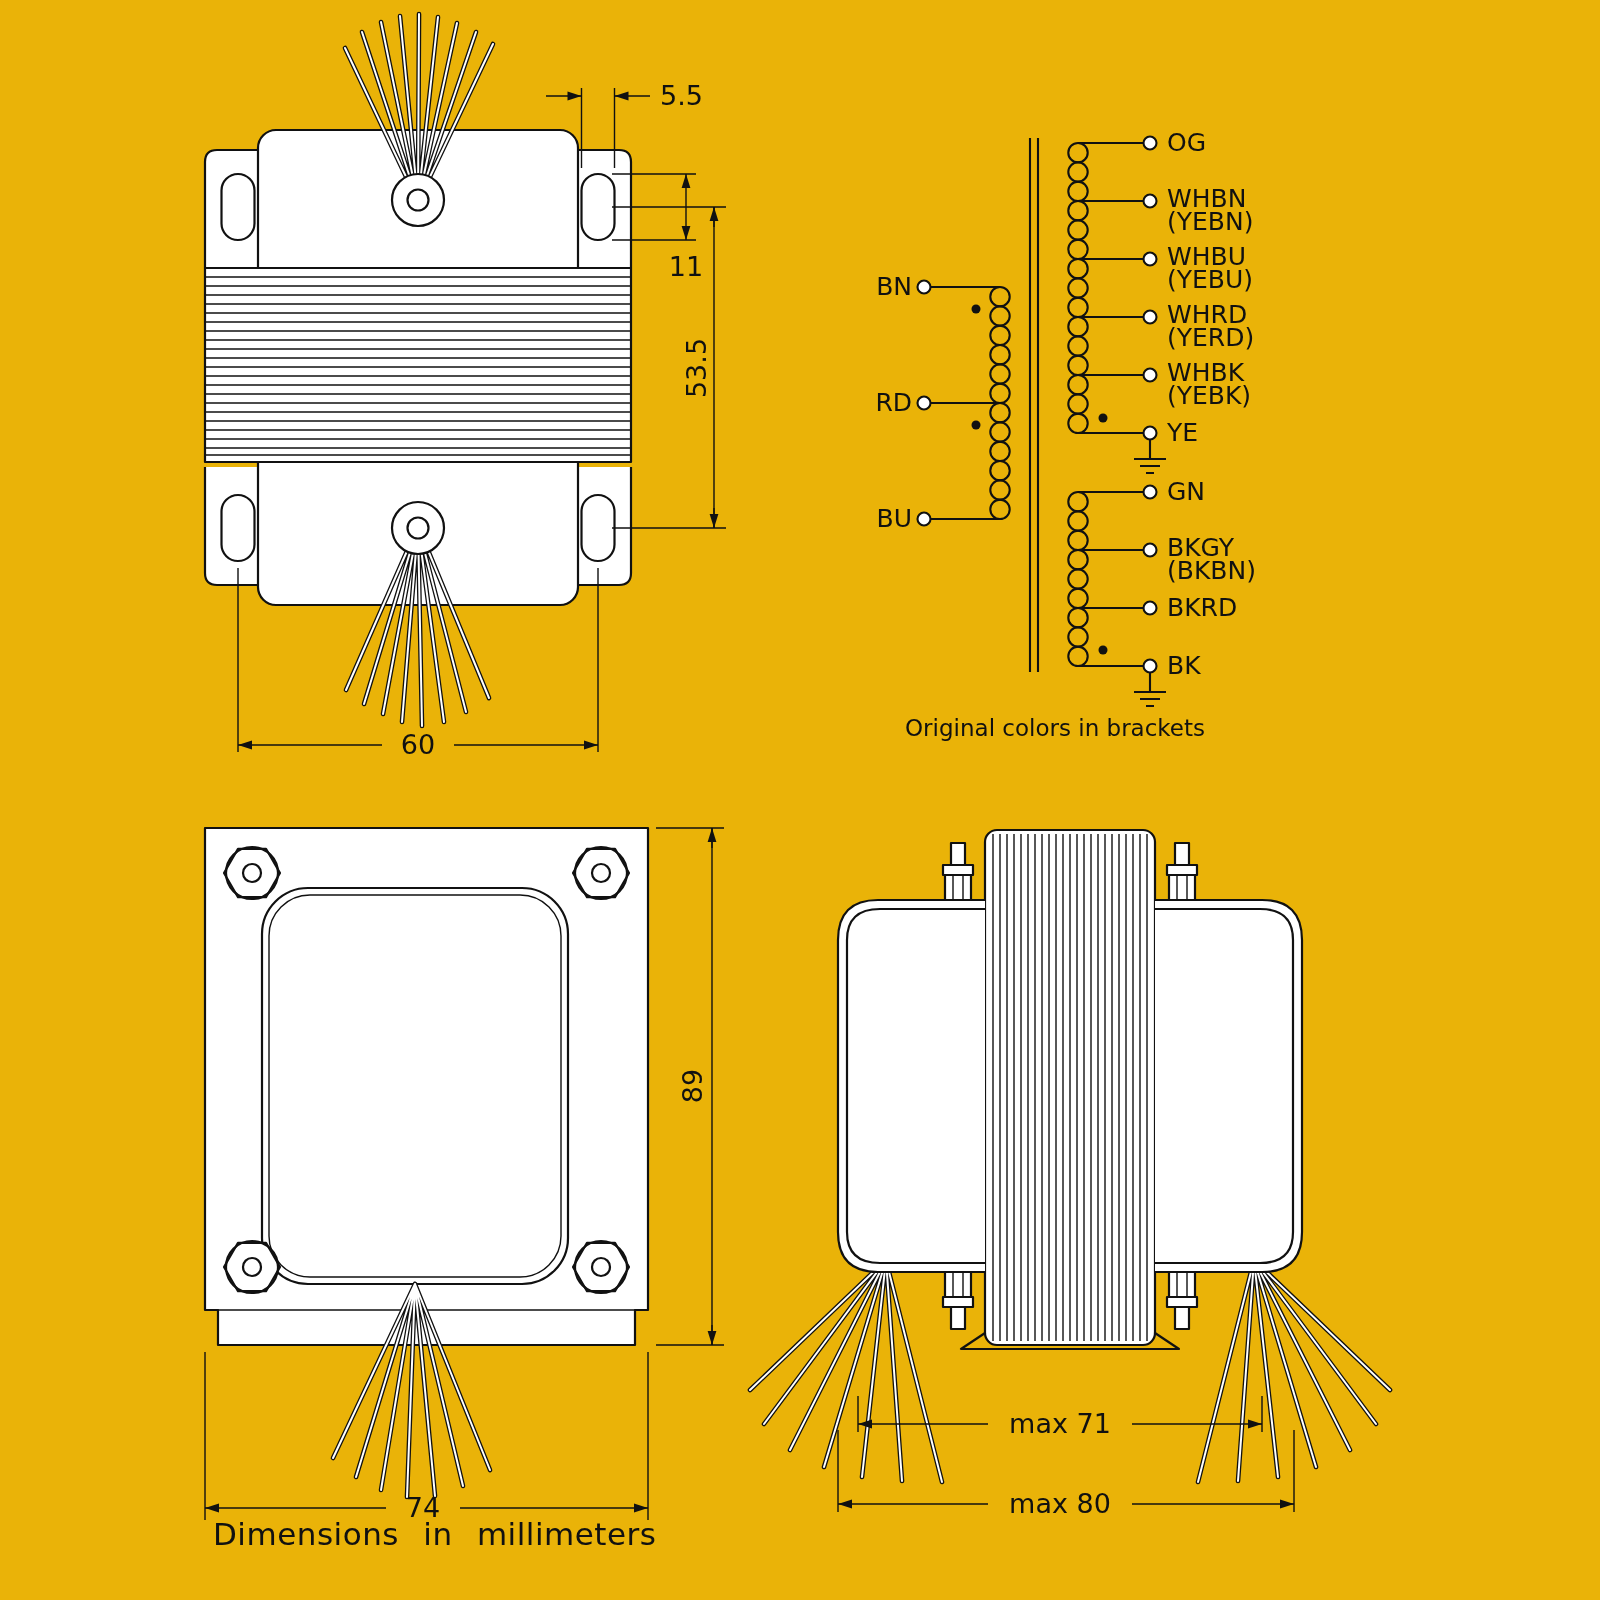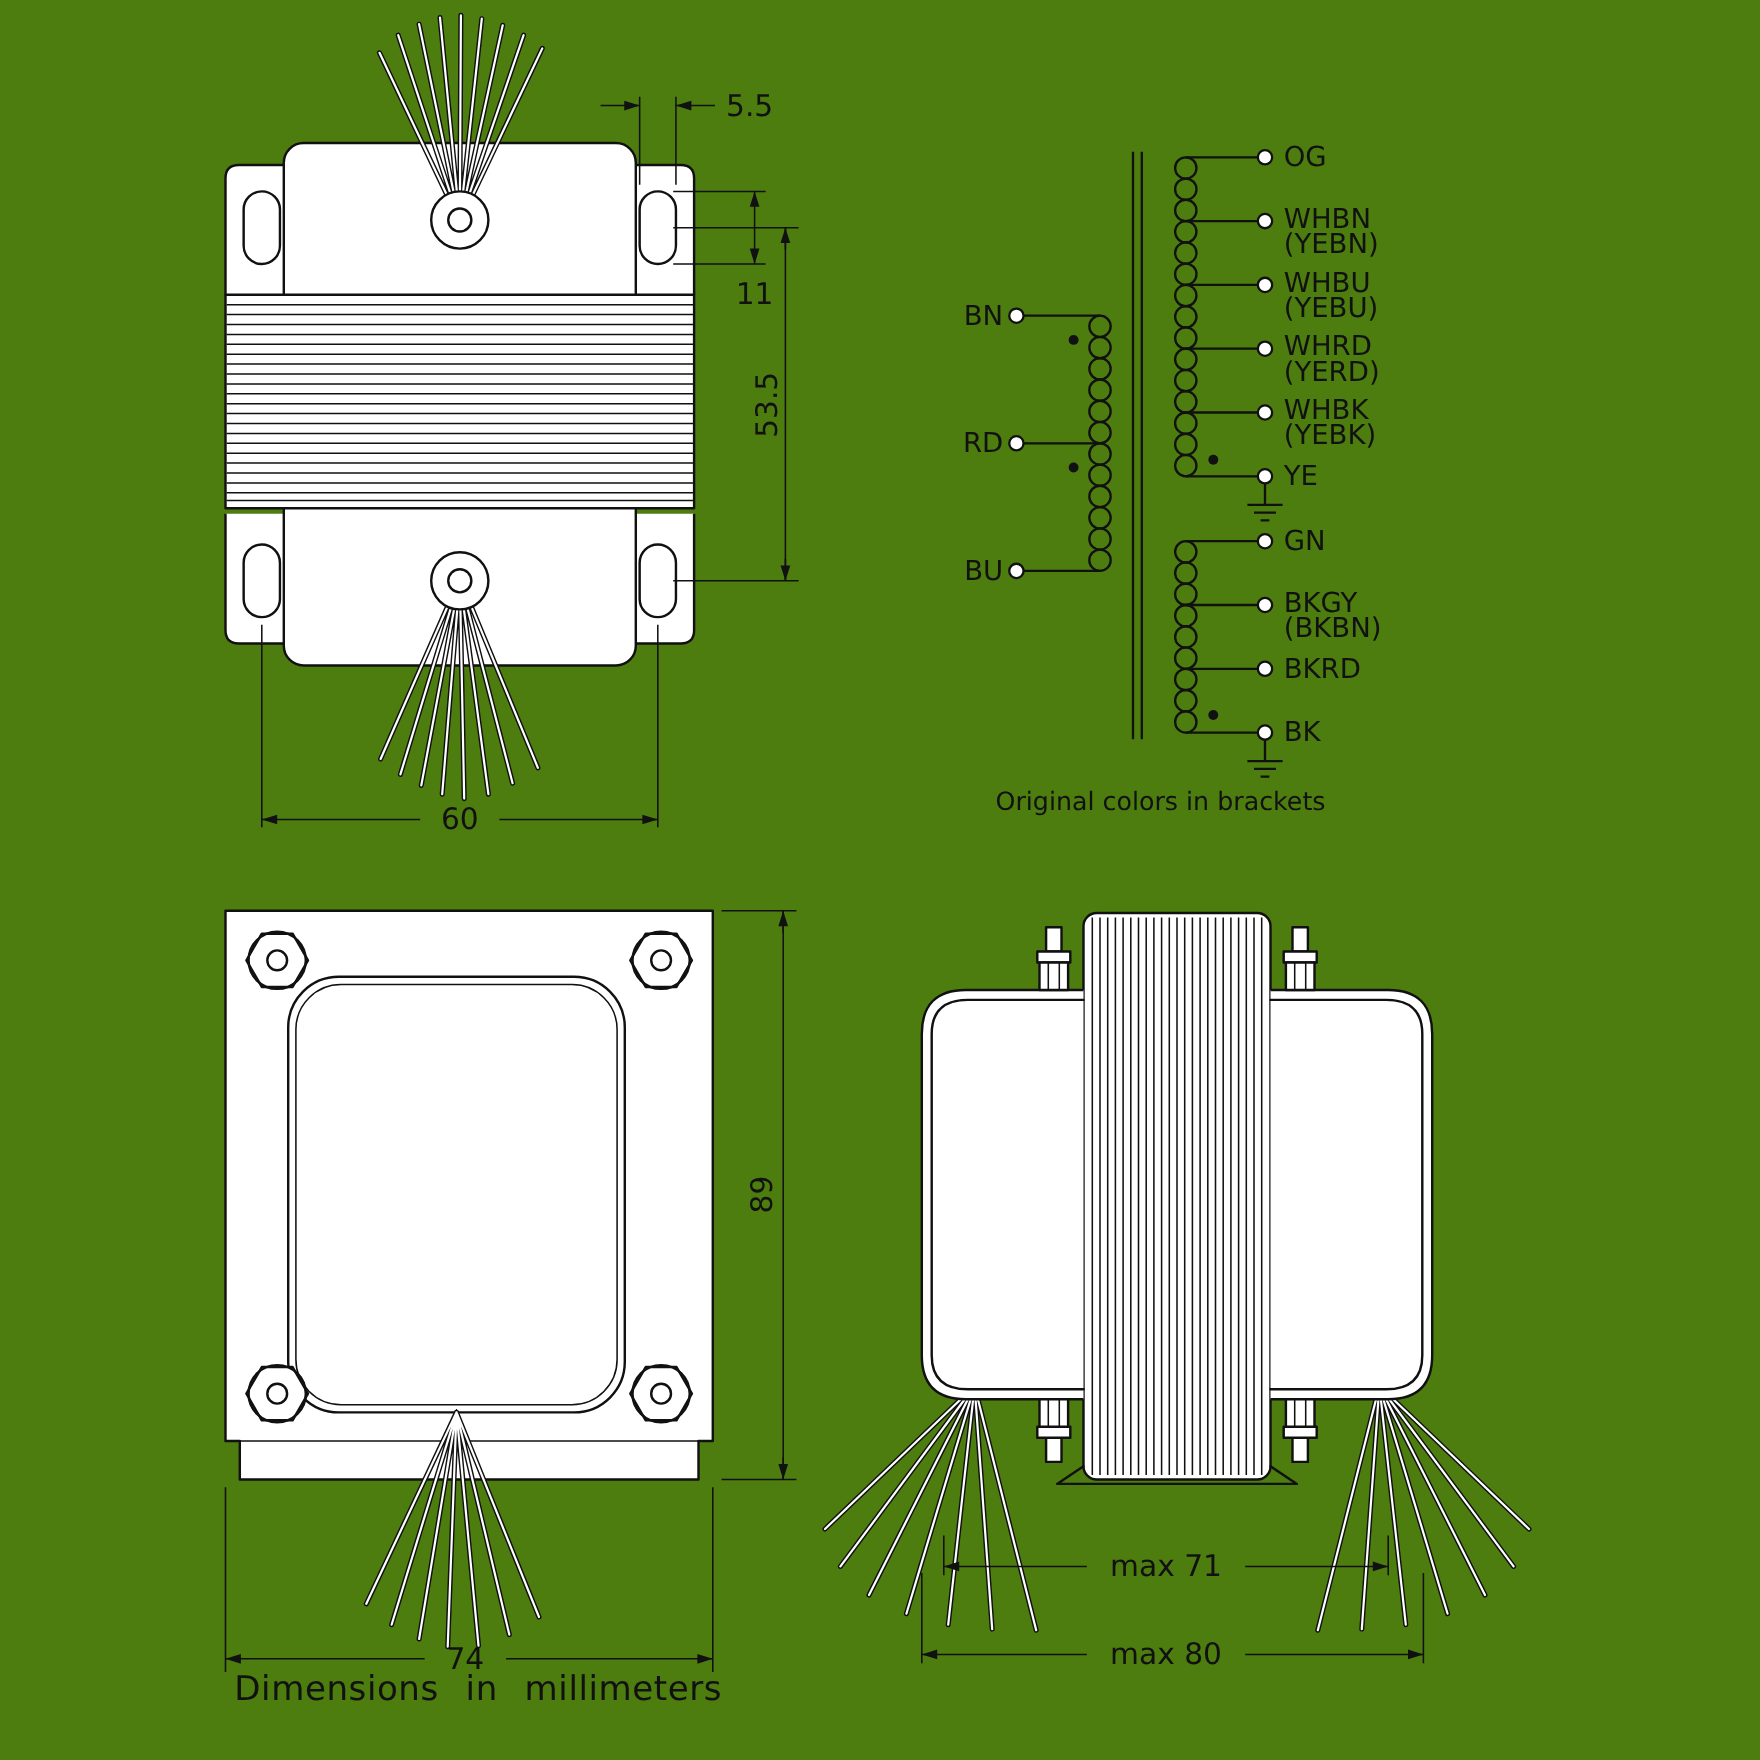--- a/index.html
+++ b/index.html
@@ -1,16 +1,16 @@
 <!DOCTYPE html>
 <html><head>
 <meta charset="utf-8">
 <style>
   html,body{margin:0;padding:0;background:#fff}
-  .canvas{position:relative;width:1600px;height:1600px;background:#4d7c0f;overflow:hidden}
+  .canvas{position:relative;width:1600px;height:1600px;background:#eab308;overflow:hidden}
   svg{display:block}
   .oln{fill:none;stroke:#111;stroke-width:2.2;stroke-linejoin:round;stroke-linecap:round}
   .olnw{fill:#fff;stroke:#111;stroke-width:2.2;stroke-linejoin:round}
   .thin{fill:none;stroke:#111;stroke-width:1.4}
   .dim{fill:none;stroke:#111;stroke-width:1.4}
   .wireB{fill:none;stroke:#111;stroke-width:4.6;stroke-linecap:round}
   .wireW{fill:none;stroke:#fff;stroke-width:2;stroke-linecap:round}
   .coil{fill:none;stroke:#111;stroke-width:2.1}
   .sch{fill:none;stroke:#111;stroke-width:2.1}
   .schw{fill:#fff;stroke:#111;stroke-width:2.1}

